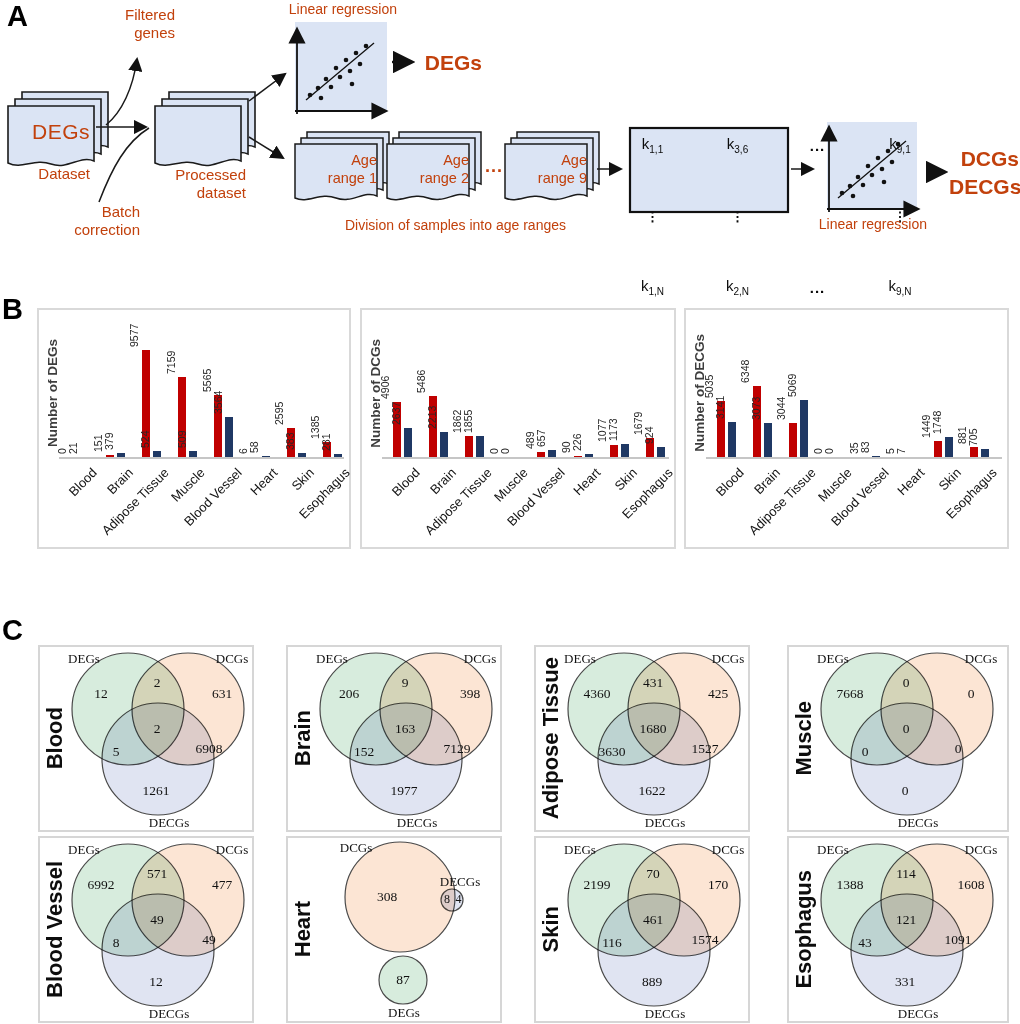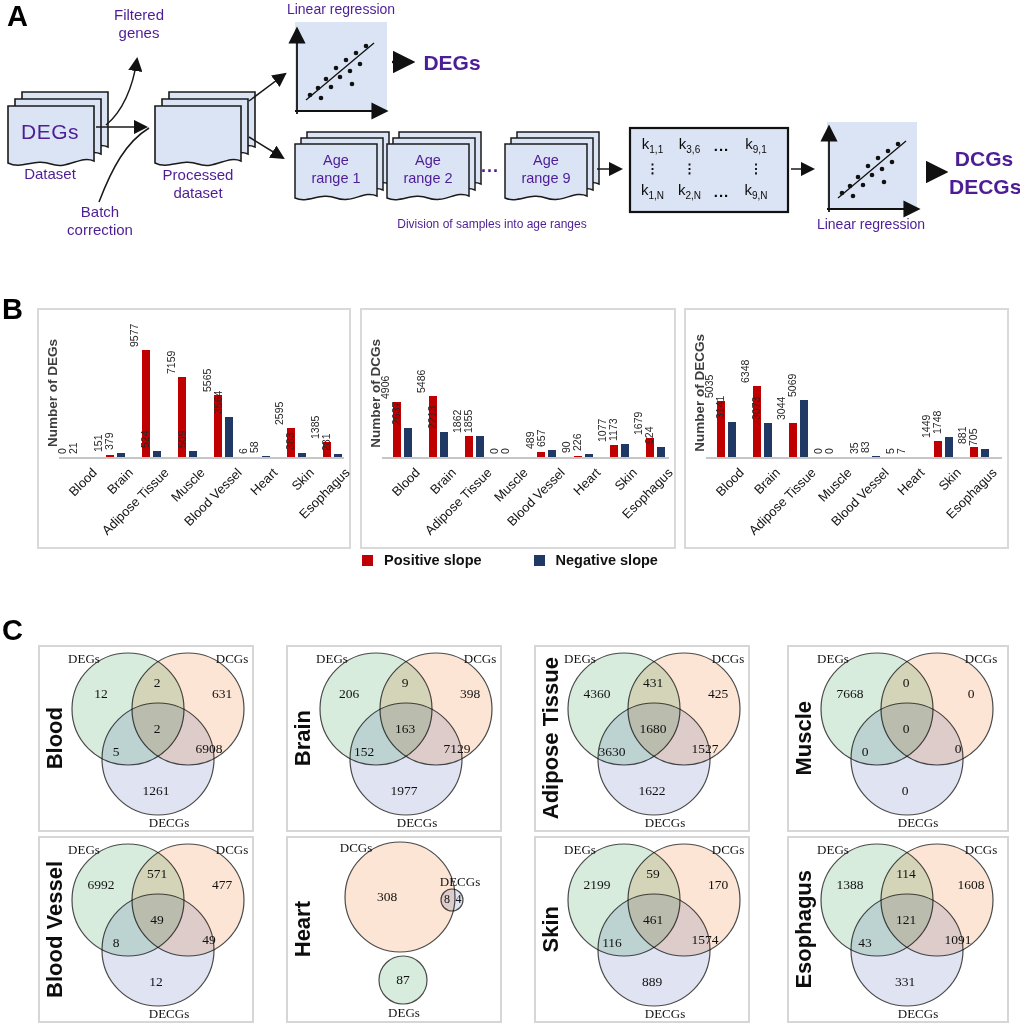--- a/index.html
+++ b/index.html
@@ -1,25 +1,25 @@
 <!DOCTYPE html>
 <html><head>
 <meta charset="utf-8">
 <style>
   html,body{margin:0;padding:0;background:#fff;}
   #fig{position:relative;width:1020px;height:1024px;background:#fff;overflow:hidden;
        font-family:"Liberation Sans",sans-serif;color:#000;}
   .abs{position:absolute;}
   .plabel{position:absolute;font-size:29px;font-weight:bold;color:#000;line-height:1;}
   
-  .fl{position:absolute;white-space:pre-line;text-align:center;line-height:1.22;font-size:15px;color:#4c1d95;}
+  .fl{position:absolute;white-space:pre-line;text-align:right;line-height:1.22;font-size:15px;color:#c2410c;}
   .gtex{font-size:21px;letter-spacing:.5px;}
   .bigout{font-size:21px;font-weight:bold;}
   .mtx{position:absolute;display:grid;grid-template-columns:37px 37px 27px 42px;grid-template-rows:20px 26px 20px;
-       align-items:center;justify-items:center;font-size:15px;color:#0b0b0b;}
+       align-items:center;justify-items:center;font-size:15px;color:#0b0b0b;gap:48px;}
   .mtx sub{font-size:10px;}
   .vdots{font-size:13px;font-weight:bold;line-height:1;letter-spacing:0;}
   .hdots{font-weight:bold;letter-spacing:1px;}
   
   .chart-box{position:absolute;background:#fff;border:2px solid #d9d9d9;}
   .plot{position:absolute;inset:0;}
   .ylab{position:absolute;left:2px;top:14px;width:22px;height:138px;display:flex;align-items:center;justify-content:center;}
   .ylab span{writing-mode:vertical-rl;transform:rotate(180deg);font-size:13.5px;font-weight:bold;color:#3d3d3d;white-space:nowrap;}
   .axis-line{position:absolute;height:2px;background:#c6c6c6;}
   .bar{position:absolute;}
@@ -159,21 +159,21 @@
 dataset</div>
   <div class="fl" style="left:285px;top:1px;width:112px;font-size:14px;">Linear regression</div>
   <div class="fl bigout" style="left:422px;top:50px;width:60px;">DEGs</div>
   <div class="fl" style="left:295px;top:152px;width:82px;font-size:14.5px;">Age
 range 1</div>
   <div class="fl" style="left:387px;top:152px;width:82px;font-size:14.5px;">Age
 range 2</div>
   <div class="fl hdots" style="left:477px;top:156px;width:26px;font-size:18px;">...</div>
   <div class="fl" style="left:505px;top:152px;width:82px;font-size:14.5px;">Age
 range 9</div>
-  <div class="fl" style="left:330px;top:217px;width:236px;font-size:12px;margin-left:44px;">Division of samples into age ranges</div>
+  <div class="fl" style="left:330px;top:217px;width:236px;font-size:14px;">Division of samples into age ranges</div>
 
   <div class="mtx" style="left:634px;top:135px;">
     <span><span>k</span><sub>1,1</sub></span>
     <span><span>k</span><sub>3,6</sub></span>
     <span class="hdots">...</span>
     <span><span>k</span><sub>9,1</sub></span>
     <span class="vdots">⋮</span>
     <span class="vdots">⋮</span>
     <span></span>
     <span class="vdots">⋮</span>
@@ -365,30 +365,20 @@
         <div class="bar" style="left: 283.9px; top: 137.157px; width: 8px; height: 9.84306px; background: rgb(192, 0, 0);"></div>
         <span class="vlab" style="left: 282.4px; top: 123.157px;">881</span>
         <div class="bar" style="left: 294.9px; top: 139.123px; width: 8px; height: 7.87668px; background: rgb(31, 56, 100);"></div>
         <span class="vlab" style="left: 293.4px; top: 125.123px;">705</span>
         <div class="cat-wrap" style="left: 303.4px; top: 155px;">
           <span class="cat">Esophagus</span>
         </div>
       </div>
   </div>
 
-  <div class="legend">
-    <div class="leg-item">
-      <span class="leg-sq" style="background-color: rgb(192, 0, 0);"></span>
-      <span class="leg-txt">Positive slope</span>
-    </div>
-    <div class="leg-item">
-      <span class="leg-sq" style="background-color: rgb(31, 56, 100);"></span>
-      <span class="leg-txt">Negative slope</span>
-    </div>
-  </div>
 
   <div class="plabel" style="left:2px;top:616px;">C</div>
 
   <div class="vb" style="left:38px;top:645px;">
     <svg viewBox="0 0 212 183">
       <circle cx="88" cy="62" r="56" style="fill: rgb(215, 236, 221);"></circle>
       <circle cx="148" cy="62" r="56" style="fill: rgb(252, 229, 212);"></circle>
       <circle cx="118" cy="112" r="56" style="fill: rgb(224, 228, 242);"></circle>
     </svg>
     <div class="vt">
@@ -514,21 +504,21 @@
       <circle cx="148" cy="62" r="56" style="fill: rgb(252, 229, 212);"></circle>
       <circle cx="118" cy="112" r="56" style="fill: rgb(224, 228, 242);"></circle>
     </svg>
     <div class="vt">
         <span>Skin</span>
       </div>
     <div class="vl pla">DEGs</div>
     <div class="vl plb">DCGs</div>
     <div class="vl plc">DECGs</div>
     <div class="vn pa">2199</div>
-    <div class="vn pab">59</div>
+    <div class="vn pab">70</div>
     <div class="vn pb">170</div>
     <div class="vn pabc">461</div>
     <div class="vn pac">116</div>
     <div class="vn pbc">1574</div>
     <div class="vn pc">889</div>
   </div>
 
   <div class="vb" style="left:787px;top:836px;width:218px;">
     <svg viewBox="0 0 212 183" style="width:212px;height:183px;">
       <circle cx="88" cy="62" r="56" style="fill: rgb(215, 236, 221);"></circle>

